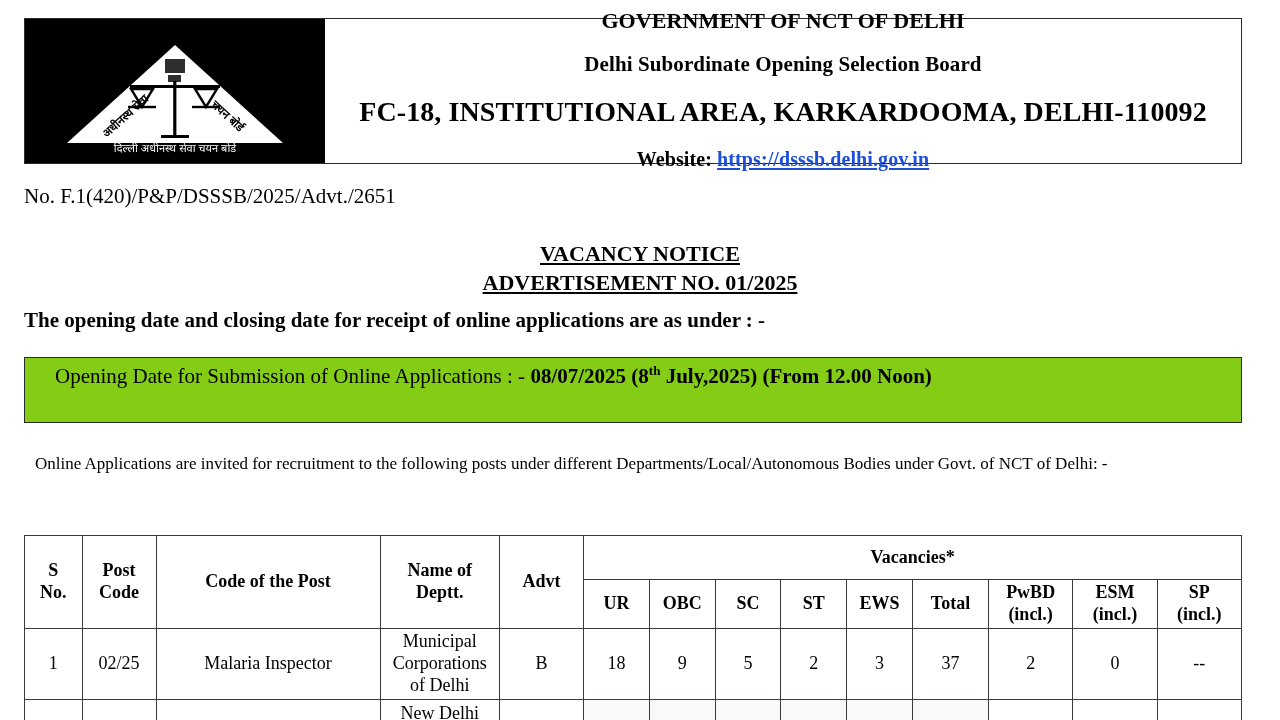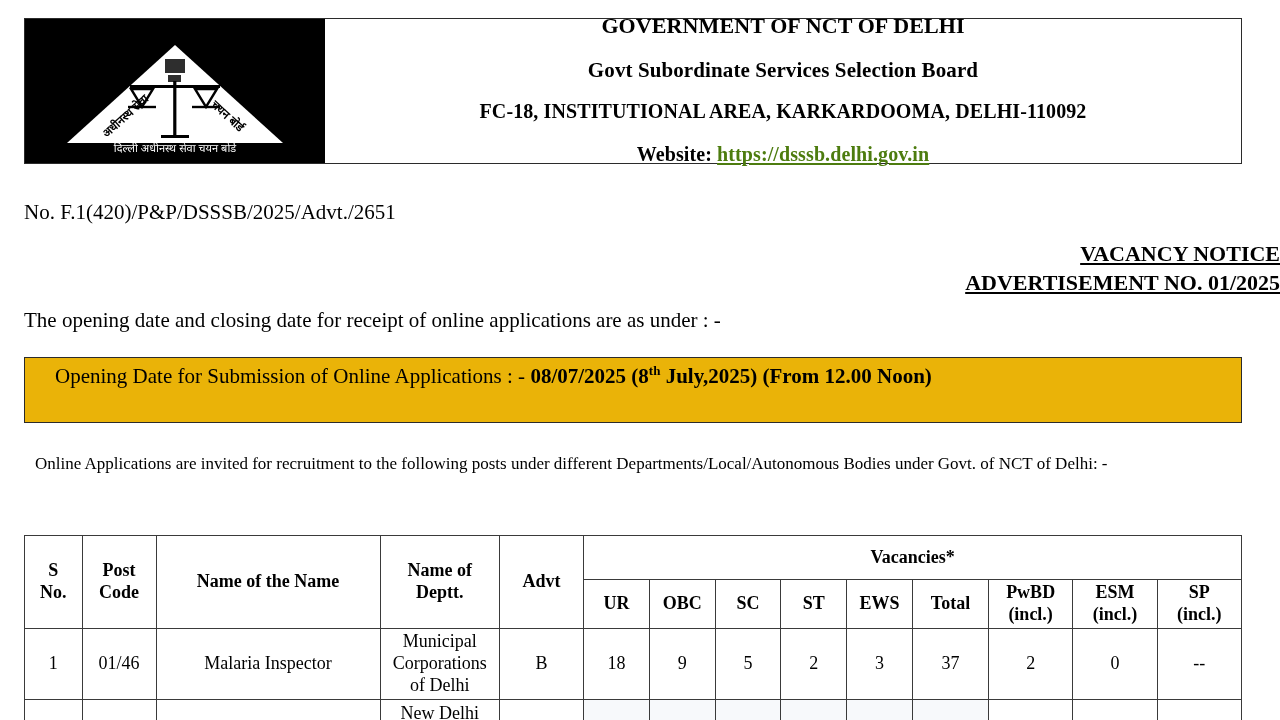--- a/index.html
+++ b/index.html
@@ -57,82 +57,82 @@
   }
   .hline {
     text-align: center;
     font-weight: bold;
     letter-spacing: 0.1px;
     line-height: 1.28;
     white-space: nowrap;
   }
   .hl1 { font-size: 22px; }
   .hl2 { font-size: 21px; }
-  .hl3 { font-size: 20px; text-align: center; }
+  .hl3 { font-size: 28px; text-align: center; }
   .hl4 { font-size: 20px; margin-top: 1px; }
   .weblink {
     text-decoration: underline;
     text-underline-offset: 2px;
-    color: #4d7c0f;
+    color: #1d4ed8;
   }
 
   
   .refline {
     position: absolute;
     left: 24px;
     top: 182px;
     width: 1222px;
     display: flex;
     justify-content: space-between;
     font-size: 21px;
     line-height: 1.35;
-    margin-top: 16px;
   }
   .ref-no { white-space: nowrap; }
   .ref-date { white-space: nowrap; }
 
   
   .title-block {
     position: absolute;
     left: 0;
     top: 240px;
     width: 1280px;
     text-align: center;
   }
   .title-block .t {
     font-weight: bold;
     font-size: 22px;
     line-height: 1.30;
     text-decoration: underline;
     text-underline-offset: 2px;
     display: inline-block;
   }
-  .title-row { display:block;text-align:right; }
+  .title-row { display:block; }
 
   
   .para-1 {
     position: absolute;
     left: 24px;
     top: 306px;
     width: 1215px;
     font-size: 21px;
     line-height: 1.4;
+    font-weight: bold;
   }
 
   
   .date-box {
     position: absolute;
     left: 24px;
     top: 357px;
     width: 1218px;
     height: 66px;
     border: 1.4px solid #2b2b2b;
     box-sizing: border-box;
     padding: 4px 0 4px 30px;
-    background: #eab308;
+    background: #84cc16;
   }
   .date-line {
     font-size: 21px;
     line-height: 1.42;
     white-space: nowrap;
   }
   .date-line b { font-weight: bold; }
   .date-line sup { font-size: 0.62em; vertical-align: super; line-height: 0; }
 
   
@@ -223,21 +223,21 @@
         <text x="103" y="100" fill="#000000" font-size="11.5" font-family="'Liberation Sans', sans-serif" font-weight="bold" transform="rotate(-42 103 100)" text-anchor="middle">अधीनस्थ सेवा</text>
 
         <text x="200" y="100" fill="#000000" font-size="11.5" font-family="'Liberation Sans', sans-serif" font-weight="bold" transform="rotate(42 200 100)" text-anchor="middle">चयन बोर्ड</text>
 
         <text x="150" y="133" fill="#ffffff" font-size="11" font-family="'Liberation Sans', sans-serif" text-anchor="middle">दिल्ली अधीनस्थ सेवा चयन बोर्ड</text>
       </svg>
     </div>
 
     <div class="header-text">
       <div class="hline hl1">GOVERNMENT OF NCT OF DELHI</div>
-      <div class="hline hl2">Govt Subordinate Services Selection Board</div>
+      <div class="hline hl2">Delhi Subordinate Opening Selection Board</div>
       <div class="hline hl3">FC-18, INSTITUTIONAL AREA, KARKARDOOMA, DELHI-110092</div>
       <div class="hline hl4">
         <span>Website:</span>
         <span class="weblink">https://dsssb.delhi.gov.in</span>
       </div>
     </div>
   </div>
 
   <div class="refline">
     <div class="ref-no">No. F.1(420)/P&amp;P/DSSSB/2025/Advt./2651</div>
@@ -283,21 +283,21 @@
       <thead>
         <tr class="hdr-main-row">
           <th rowspan="2">
             <div>S</div>
             <div>No.</div>
           </th>
           <th rowspan="2">
             <div>Post</div>
             <div>Code</div>
           </th>
-          <th rowspan="2">Name of the Name</th>
+          <th rowspan="2">Code of the Post</th>
           <th rowspan="2">
             <div>Name of</div>
             <div>Deptt.</div>
           </th>
           <th rowspan="2">Advt</th>
           <th colspan="9" class="vac-title">Vacancies*</th>
         </tr>
         <tr class="hdr-sub-row">
           <th>UR</th>
           <th>OBC</th>
@@ -315,21 +315,21 @@
           </th>
           <th>
             <div>SP</div>
             <div>(incl.)</div>
           </th>
         </tr>
       </thead>
       <tbody>
         <tr class="row-tall">
           <td>1</td>
-          <td>01/46</td>
+          <td>02/25</td>
           <td>Malaria Inspector</td>
           <td>
             <div>Municipal</div>
             <div>Corporations</div>
             <div>of Delhi</div>
           </td>
           <td>B</td>
           <td>18</td>
           <td>9</td>
           <td>5</td>

